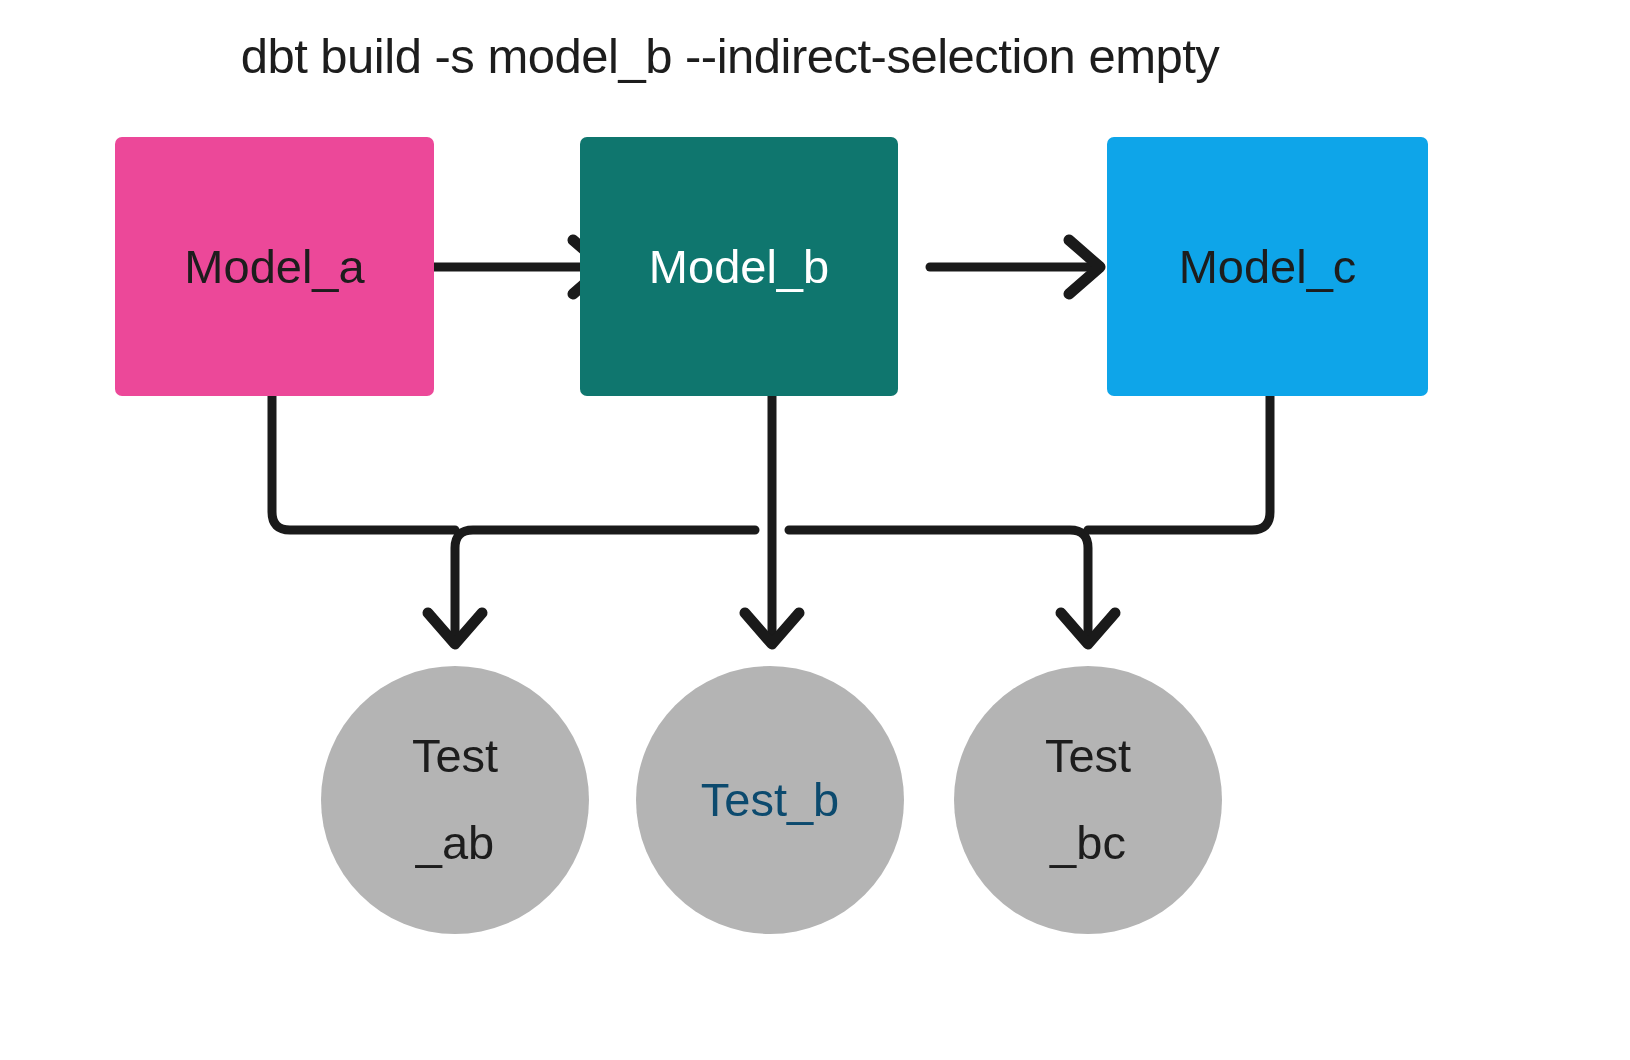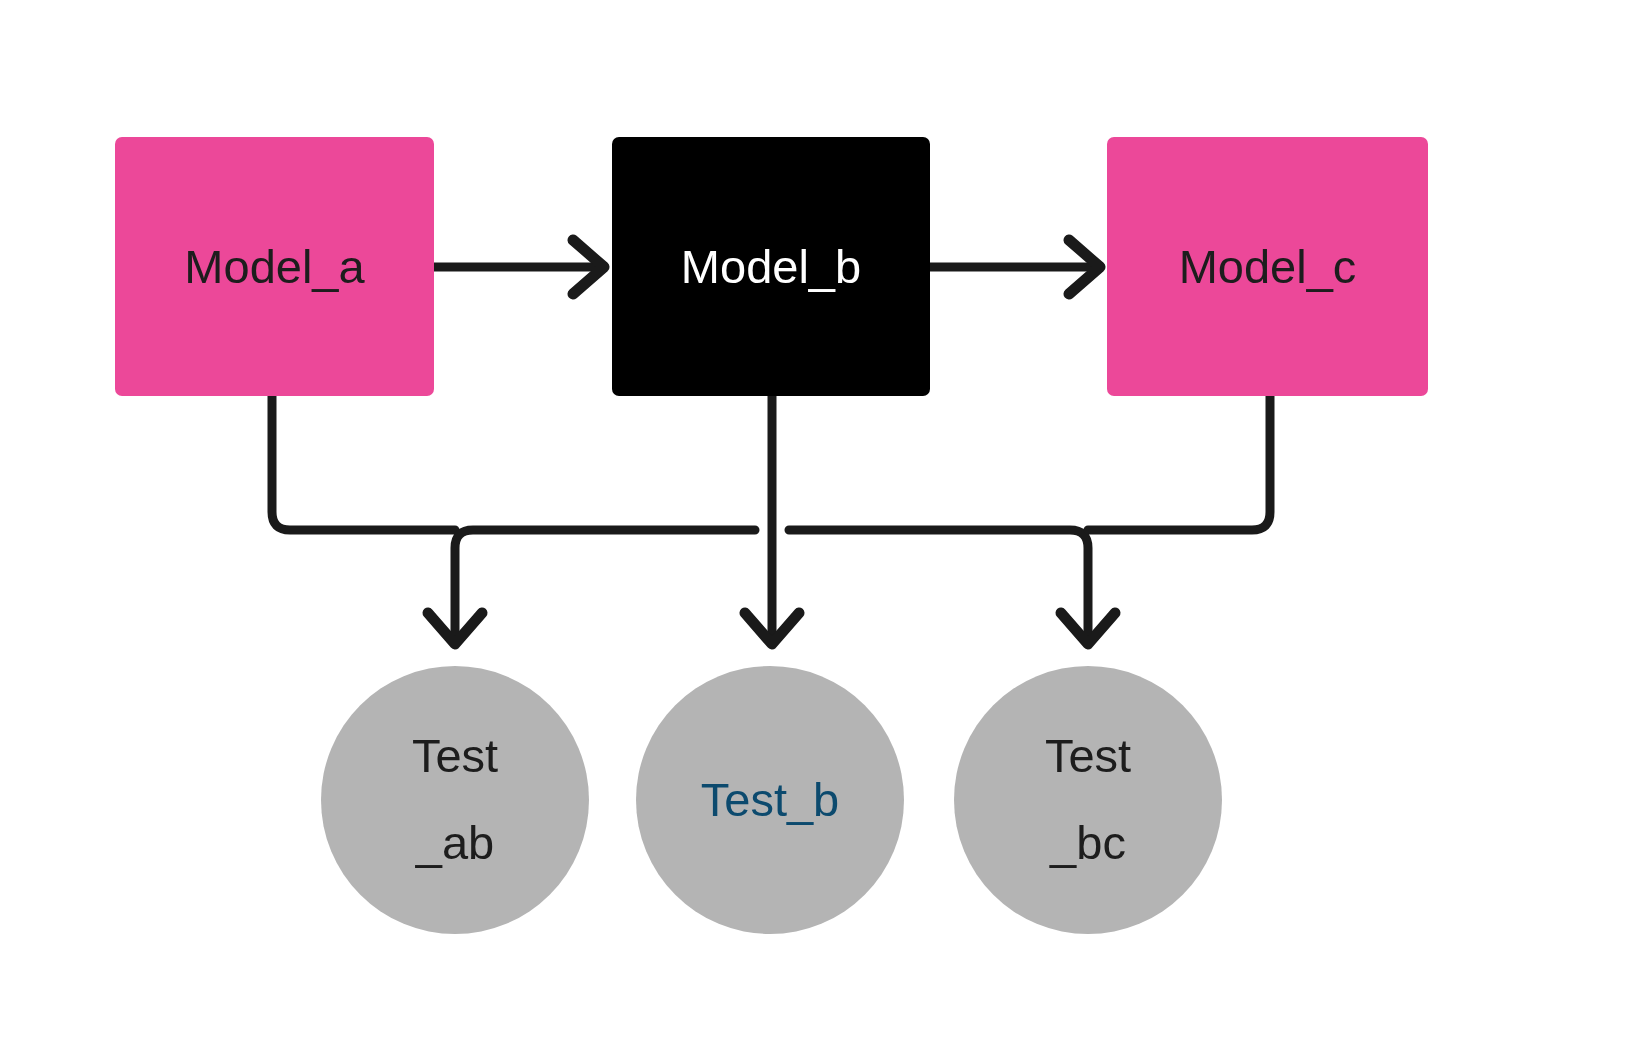--- a/index.html
+++ b/index.html
@@ -53,20 +53,21 @@
     width: 1630px;
     height: 1060px;
     pointer-events: none;
   }
 </style>
 </head>
 <body>
 
 <div id="canvas">
 
+  <div id="title">dbt build -s model_b --indirect-selection empty</div>
 
   <svg id="edges" viewBox="0 0 1630 1060" width="1630" height="1060" xmlns="http://www.w3.org/2000/svg">
     <g fill="none" stroke="#1a1a1a" stroke-width="9" stroke-linecap="round" stroke-linejoin="round">
 
       <g>
         <path d="M 434 267 L 604 267"></path>
         <path d="M 573 240 L 604 267 L 573 294" stroke-width="11"></path>
       </g>
 
       <g>
@@ -97,25 +98,25 @@
         <path d="M 1270 396 L 1270 512 Q 1270 530 1252 530 L 1088 530"></path>
       </g>
 
     </g>
   </svg>
 
   <div class="node-box" style="left:115px; top:137px; width:319px; height:259px; background:#ec4899; color:#1d1d1d;">
     <span>Model_a</span>
   </div>
 
-  <div class="node-box" style="left:612px; top:137px; width:318px; height:259px; background:#000000; color:#ffffff;">
+  <div class="node-box" style="left:580px; top:137px; width:318px; height:259px; background:#0f766e; color:#ffffff;">
     <span>Model_b</span>
   </div>
 
-  <div class="node-box" style="left:1107px; top:137px; width:321px; height:259px; background:#ec4899; color:#1d1d1d;">
+  <div class="node-box" style="left:1107px; top:137px; width:321px; height:259px; background:#0ea5e9; color:#1d1d1d;">
     <span>Model_c</span>
   </div>
 
   <div class="node-circle" style="left:321px; top:666px; width:268px; height:268px; background:#b4b4b4; color:#1d1d1d;">
     <span class="ln">Test</span>
     <span class="ln">_ab</span>
   </div>
 
   <div class="node-circle" style="left:636px; top:666px; width:268px; height:268px; background:#b4b4b4; color:#0c4a6e;">
     <span class="ln">Test_b</span>

